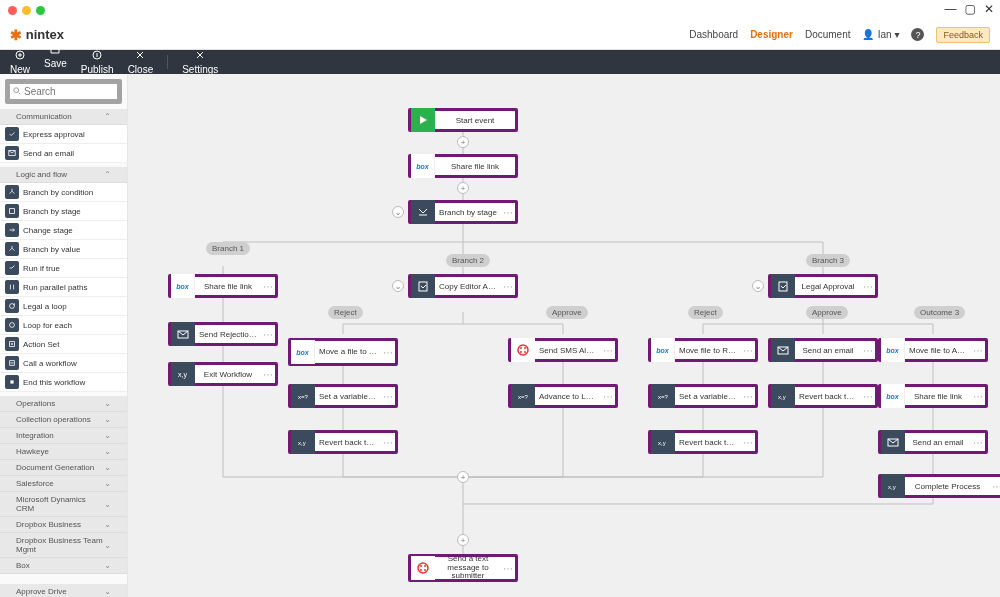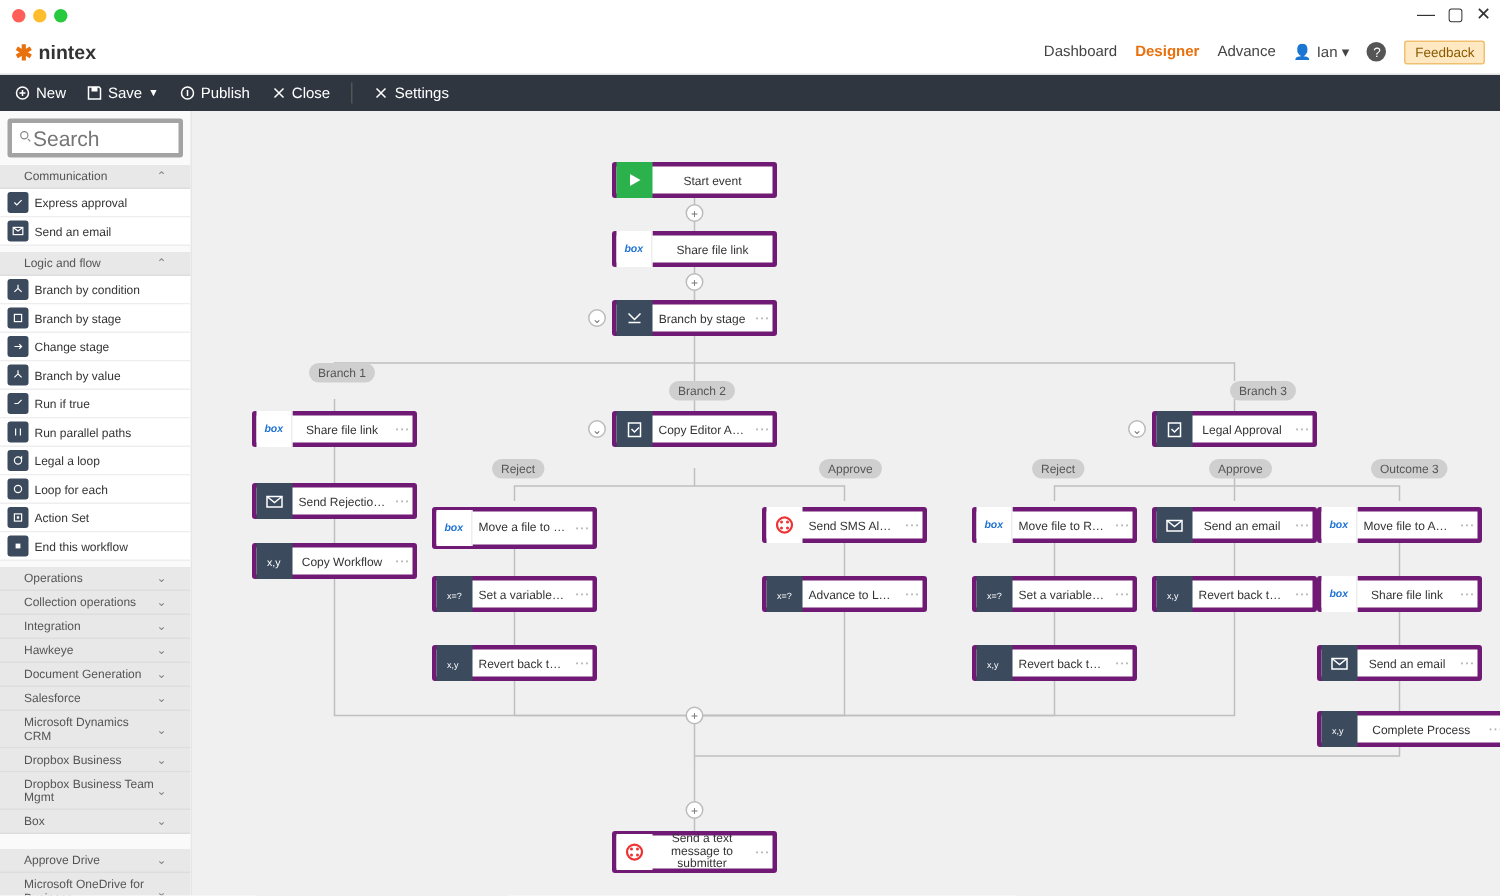--- a/index.html
+++ b/index.html
@@ -14,28 +14,28 @@
   .header { height:30px; border-bottom:1px solid #e0e0e0; display:flex; align-items:center; justify-content:space-between; padding:0 10px; }
   .logo { display:flex; align-items:center; gap:4px; font-weight:700; font-size:13px; color:#333; }
   .logo-mark { color:#e8700d; font-size:14px; font-weight:900; }
   .header-right { display:flex; align-items:center; gap:12px; font-size:10px; color:#444; }
   .header-right .active { color:#e8700d; font-weight:600; }
   .btn-feedback { background:#ffe8c2; border:1px solid #f0c070; border-radius:2px; padding:2px 6px; font-size:9px; color:#8a5a00;}
   .help-circle { width:13px;height:13px;border-radius:50%;background:#555;color:#fff;display:inline-flex;align-items:center;justify-content:center;font-size:9px;}
   
   .toolbar { height:24px; background:#2f3640; color:#fff; display:flex; align-items:center; gap:14px; padding:0 10px; font-size:10px; }
   .toolbar .sep { width:1px; height:14px; background:#555; }
-  .toolbar .tool { display:flex; align-items:center; gap:4px; cursor:pointer; }
+  .toolbar .tool { display:flex; align-items:center; gap:4px; cursor:pointer;flex-direction:column; }
   .toolbar svg { width:10px; height:10px; fill:#fff; }
   
   .main { display:flex; height:523px; }
   
   .sidebar { width:128px; border-right:1px solid #e6e6e6; background:#fafafa; overflow:hidden; font-size:8px; }
   .search { margin:5px; }
-  .search input { width:100%; font-size:14px; padding:2px 4px 2px 14px; border:3px solid #a3a3a3; border-radius:2px; background:#fff; }
+  .search input { width:100%; font-size:10px; padding:2px 4px 2px 14px; border:5px solid #a3a3a3; border-radius:2px; background:#fff; }
   .search-wrap{position:relative;}
   .search-wrap svg{position:absolute;left:8px;top:8px;width:8px;height:8px;fill:#888;}
   .group-head { background:#e8e8e8; padding:3px 16px; font-size:8px; color:#555; display:flex; justify-content:space-between; align-items:center; cursor:pointer; border-bottom:1px solid #ddd;}
   .group-head .chev{font-size:8px;color:#888;}
   .action-item { display:flex; align-items:center; gap:4px; padding:2px 5px; font-size:8px; color:#333; border-bottom:1px solid #eee; background:#fff; cursor:grab;}
   .action-item .ai-icon{ width:14px;height:14px; background:#3b4a5c; border-radius:2px; display:flex;align-items:center;justify-content:center; flex-shrink:0;}
   .action-item .ai-icon svg{width:8px;height:8px;fill:#fff;}
   .spacer4{height:4px;background:#fafafa;}
   
   .canvas { flex:1; background:#f0f0f0; position:relative; overflow:hidden; }
@@ -69,21 +69,21 @@
 </div>
 
 <div class="header">
   <div class="logo">
     <span class="logo-mark">✱</span>
     <span>nintex</span>
   </div>
   <div class="header-right">
     <span>Dashboard</span>
     <span class="active">Designer</span>
-    <span>Advance</span>
+    <span>Document</span>
     <span>👤 <span>Ian</span> ▾</span>
     <span class="help-circle">?</span>
     <span class="btn-feedback">Feedback</span>
   </div>
 </div>
 
 <div class="toolbar">
   <div class="tool">
       <svg viewBox="0 0 10 10">
         <circle cx="5" cy="5" r="4" fill="none" stroke="#fff"></circle>
@@ -229,20 +229,28 @@
           <svg viewBox="0 0 10 10">
             <rect x="2" y="2" width="6" height="6" fill="none" stroke="#fff"></rect>
             <rect x="4" y="4" width="2" height="2" fill="#fff"></rect>
           </svg>
         </div>
         <span>Action Set</span>
       </div>
     <div class="action-item">
         <div class="ai-icon">
           <svg viewBox="0 0 10 10">
+            <path d="M2 2h6v6H2z M3 5h4" stroke="#fff" fill="none"></path>
+          </svg>
+        </div>
+        <span>Call a workflow</span>
+      </div>
+    <div class="action-item">
+        <div class="ai-icon">
+          <svg viewBox="0 0 10 10">
             <rect x="3" y="3" width="4" height="4" fill="#fff"></rect>
           </svg>
         </div>
         <span>End this workflow</span>
       </div>
     <div class="spacer4"></div>
 
     <div class="group-head">
         <span>Operations</span>
         <span class="chev">⌄</span>
@@ -346,21 +354,21 @@
             <path d="M2 3l4 4 4-4M2 9h8" stroke="#fff" fill="none"></path>
           </svg>
         </div>
       <div class="nlabel">Branch by stage</div>
       <div class="dots">⋯</div>
     </div>
     <div class="circ" style="left:264px;top:132px;">⌄</div>
 
     <div class="branch-lbl" style="left:78px;top:168px;">Branch 1</div>
     <div class="branch-lbl" style="left:318px;top:180px;">Branch 2</div>
-    <div class="branch-lbl" style="left:692px;top:180px;">Branch 3</div>
+    <div class="branch-lbl" style="left:678px;top:180px;">Branch 3</div>
 
     <div class="node" style="left:40px;top:200px;width:110px;">
       <div class="nicon white">
           <span class="box-logo">box</span>
         </div>
       <div class="nlabel">Share file link</div>
         <div class="dots">⋯</div>
     </div>
     <div class="node" style="left:40px;top:248px;width:110px;">
       <div class="nicon dark">
@@ -371,21 +379,21 @@
         </div>
       <div class="nlabel">Send Rejection Email</div>
         <div class="dots">⋯</div>
     </div>
     <div class="node" style="left:40px;top:288px;width:110px;">
       <div class="nicon dark">
           <svg viewBox="0 0 12 12">
             <text x="1" y="9" font-size="7" fill="#fff">x,y</text>
           </svg>
         </div>
-      <div class="nlabel">Copy Workflow</div>
+      <div class="nlabel">Exit Workflow</div>
         <div class="dots">⋯</div>
     </div>
 
     <div class="node" style="left:280px;top:200px;width:110px;">
       <div class="nicon dark">
           <svg viewBox="0 0 12 12">
             <rect x="2" y="2" width="8" height="9" fill="none" stroke="#fff"></rect>
             <path d="M4 6l2 2 3-3" stroke="#fff" fill="none"></path>
           </svg>
         </div>

